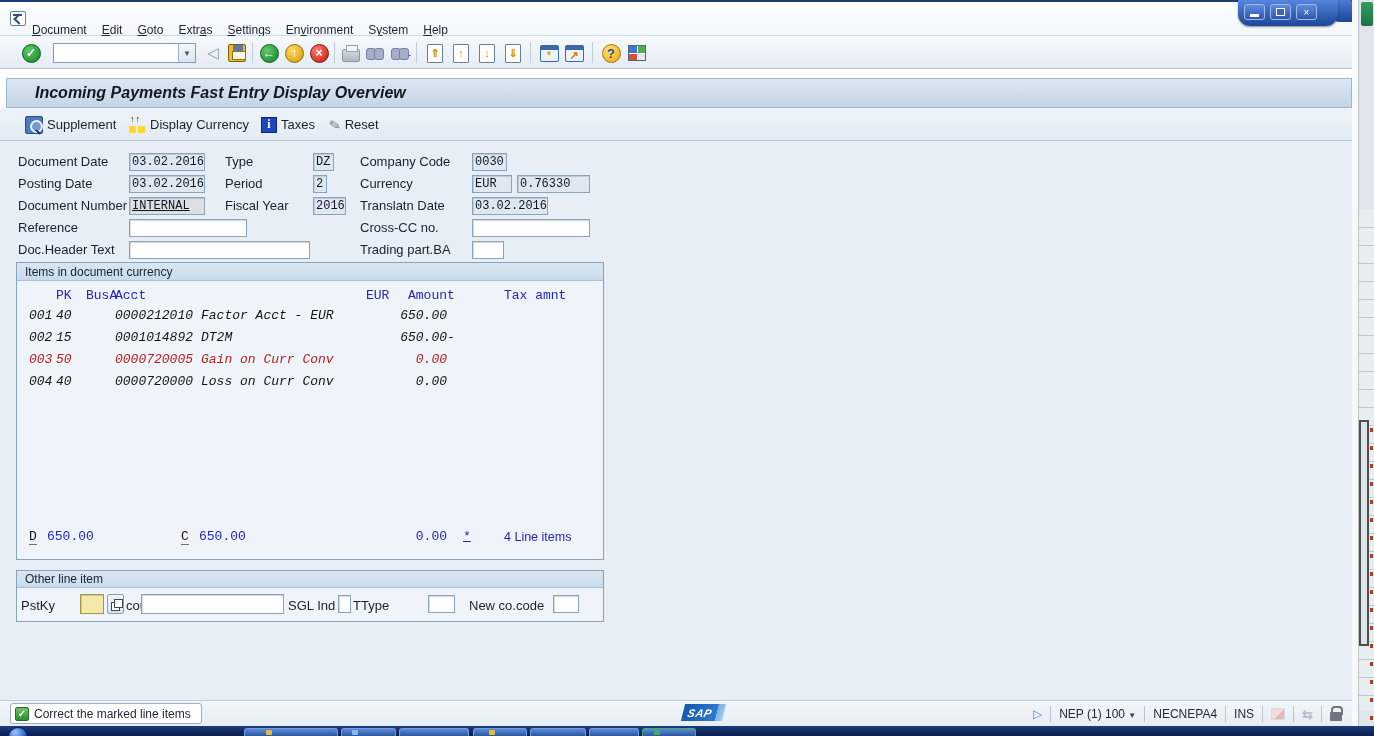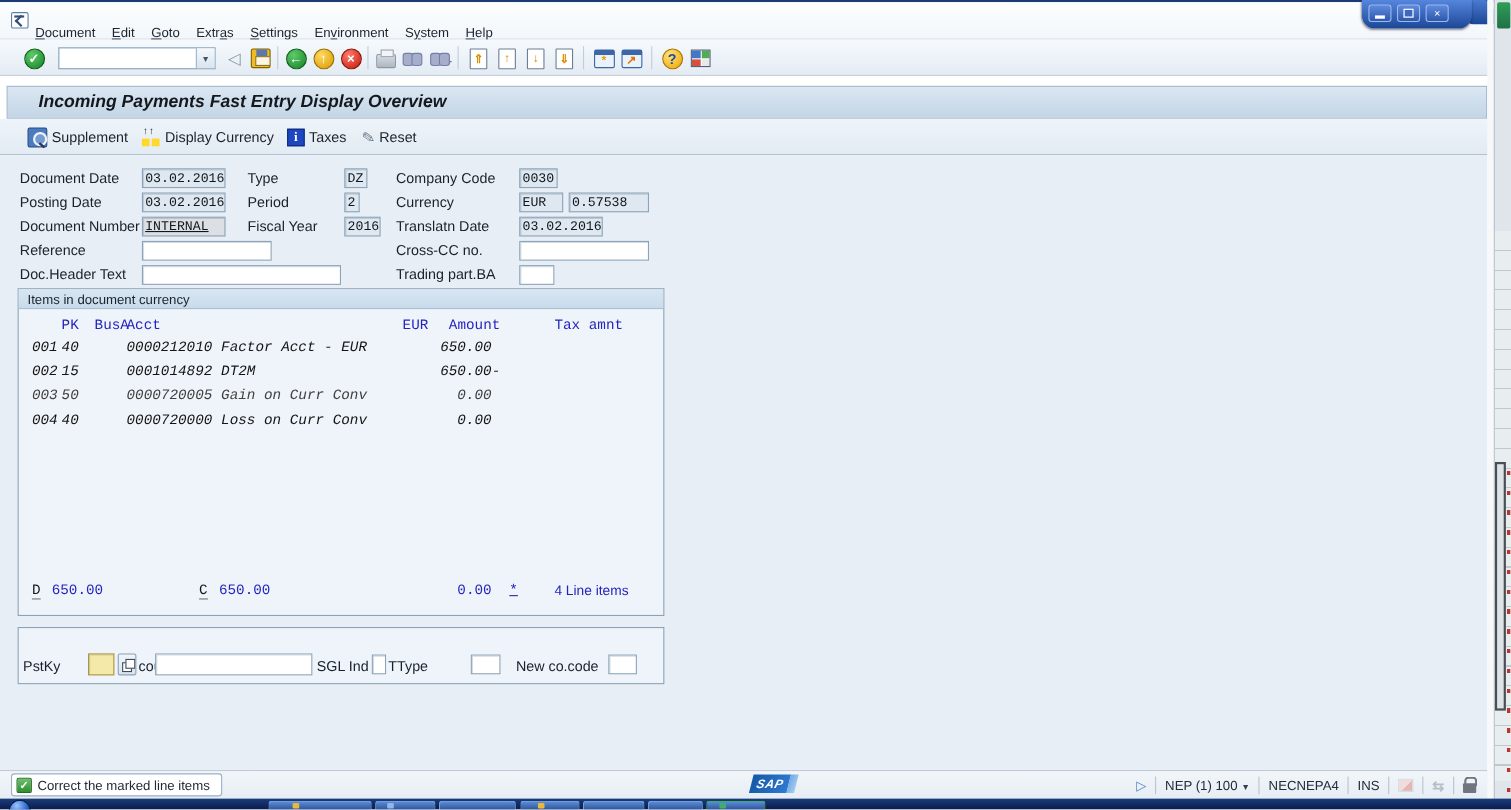--- a/index.html
+++ b/index.html
@@ -79,21 +79,21 @@
   .fld.edit { background:#fff; }
   input.fld { outline:none; }
 
   
   .gbox { position:absolute; border:1px solid #8aa3ba; background:#eff4fa; }
   .gbox .ghead { position:absolute; left:0; top:0; right:0; height:18px; background:linear-gradient(#d9e6f2,#c8dbeb); border-bottom:1px solid #a9bfd2; font-size:12px; color:#18232e; line-height:18px; padding-left:8px; }
   .mono { font-family:"Liberation Mono","DejaVu Sans Mono",monospace; font-size:13px; }
   .items-head span { position:absolute; color:#2424bd; white-space:pre; }
   .item-row { position:absolute; left:0; width:100%; height:18px;font-style:italic; }
   .item-row span { position:absolute; white-space:pre; color:#141414; }
-  .item-row.blue span { color:#404040; }
+  .item-row.blue span { color:#b91c1c; }
   .col-num { left:12px; } .col-pk { left:39px; } .col-acct { left:98px; } .col-desc { left:184px; }
   .col-amt { left:300px; width:130px; text-align:right; } .col-sign { left:430px; width:12px; }
   .totals span { position:absolute; white-space:pre; }
   .tot-blue { color:#2424bd; }
   .tot-lab { color:#141414; border-bottom:1px solid #6a727c; }
   .star-u { text-decoration:underline; }
 
   
   .pstky-field { position:absolute; background:#f5e9a9; border:1px solid #a7954c; outline:2px dashed #cf3333; outline-offset:0px; }
   .ovl-btn { position:absolute; background:linear-gradient(#f0f5fa,#d8e3ee); border:1px solid #8aa0b6; border-radius:2px; }
@@ -271,21 +271,21 @@
     <span class="fld" style="left:313px; top:12px; width:21px;">DZ</span>
     <span class="lbl" style="left:225px; top:34px;">Period</span>
     <span class="fld" style="left:313px; top:34px; width:14px;">2</span>
     <span class="lbl" style="left:225px; top:56px;">Fiscal Year</span>
     <span class="fld" style="left:313px; top:56px; width:33px;">2016</span>
 
     <span class="lbl" style="left:360px; top:12px;text-align:right;">Company Code</span>
     <span class="fld" style="left:472px; top:12px; width:35px;">0030</span>
     <span class="lbl" style="left:360px; top:34px;">Currency</span>
     <span class="fld" style="left:472px; top:34px; width:40px;">EUR</span>
-    <span class="fld" style="left:517px; top:34px; width:73px;">0.57538</span>
+    <span class="fld" style="left:517px; top:34px; width:73px;">0.76330</span>
     <span class="lbl" style="left:360px; top:56px;">Translatn Date</span>
     <span class="fld" style="left:472px; top:56px; width:76px;">03.02.2016</span>
     <span class="lbl" style="left:360px; top:78px;">Cross-CC no.</span>
     <input class="fld edit" style="left: 472px; top: 78px; width: 118px;" value="">
     <span class="lbl" style="left:360px; top:100px;">Trading part.BA</span>
     <input class="fld edit" style="left: 472px; top: 100px; width: 32px;" value="">
 
     <div class="gbox" style="left:16px; top:121px; width:588px; height:298px;">
       <div class="ghead">Items in document currency</div>
       <div class="items-head mono">
@@ -335,20 +335,21 @@
         <span class="tot-blue" style="left:30px;  top:266px;">650.00</span>
         <span class="tot-lab" style="left:164px; top:266px;">C</span>
         <span class="tot-blue" style="left:182px; top:266px;">650.00</span>
         <span class="tot-blue" style="left:300px; top:266px; width:130px; text-align:right;">0.00</span>
         <span class="tot-blue star-u" style="left:446px; top:266px;">*</span>
         <span class="tot-blue" style="left:487px; top:267px; font-family:'Liberation Sans',sans-serif; font-size:12.5px;">4 Line items</span>
       </div>
     </div>
 
     <div class="gbox" style="left:16px; top:429px; width:588px; height:52px;">
+      <div class="ghead" style="height:17px; line-height:17px;">Other line item</div>
       <span class="lbl" style="left:4px; top:26px;">PstKy</span>
       <input class="fld pstky-field" style="left: 63px; top: 23px; width: 24px; height: 20px;" value="">
       <span class="ovl-btn" style="left:90px; top:23px; width:17px; height:20px;"></span>
       <span class="lbl" style="left:109px; top:26px;">count</span>
       <input class="fld edit" style="left: 124px; top: 23px; width: 143px; height: 20px;" value="">
       <span class="lbl" style="left:271px; top:26px;">SGL Ind</span>
       <input class="fld edit" style="left: 321px; top: 24px; width: 13px;" value="">
       <span class="lbl" style="left:336px; top:26px;">TType</span>
       <input class="fld edit" style="left: 411px; top: 24px; width: 27px;" value="">
       <span class="lbl" style="left:452px; top:26px;">New co.code</span>

